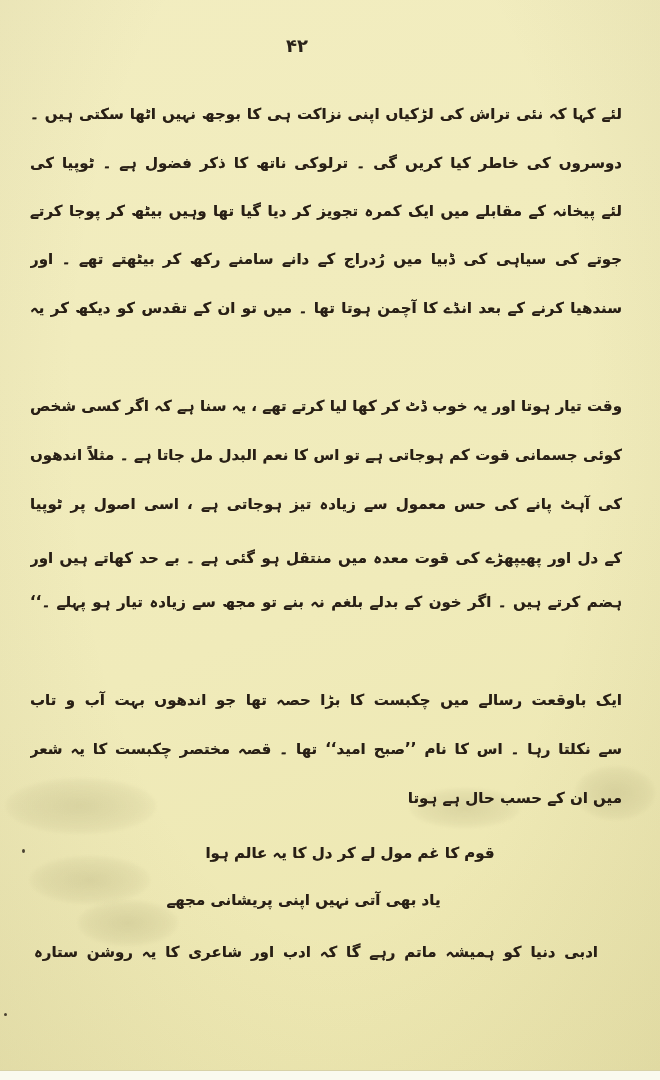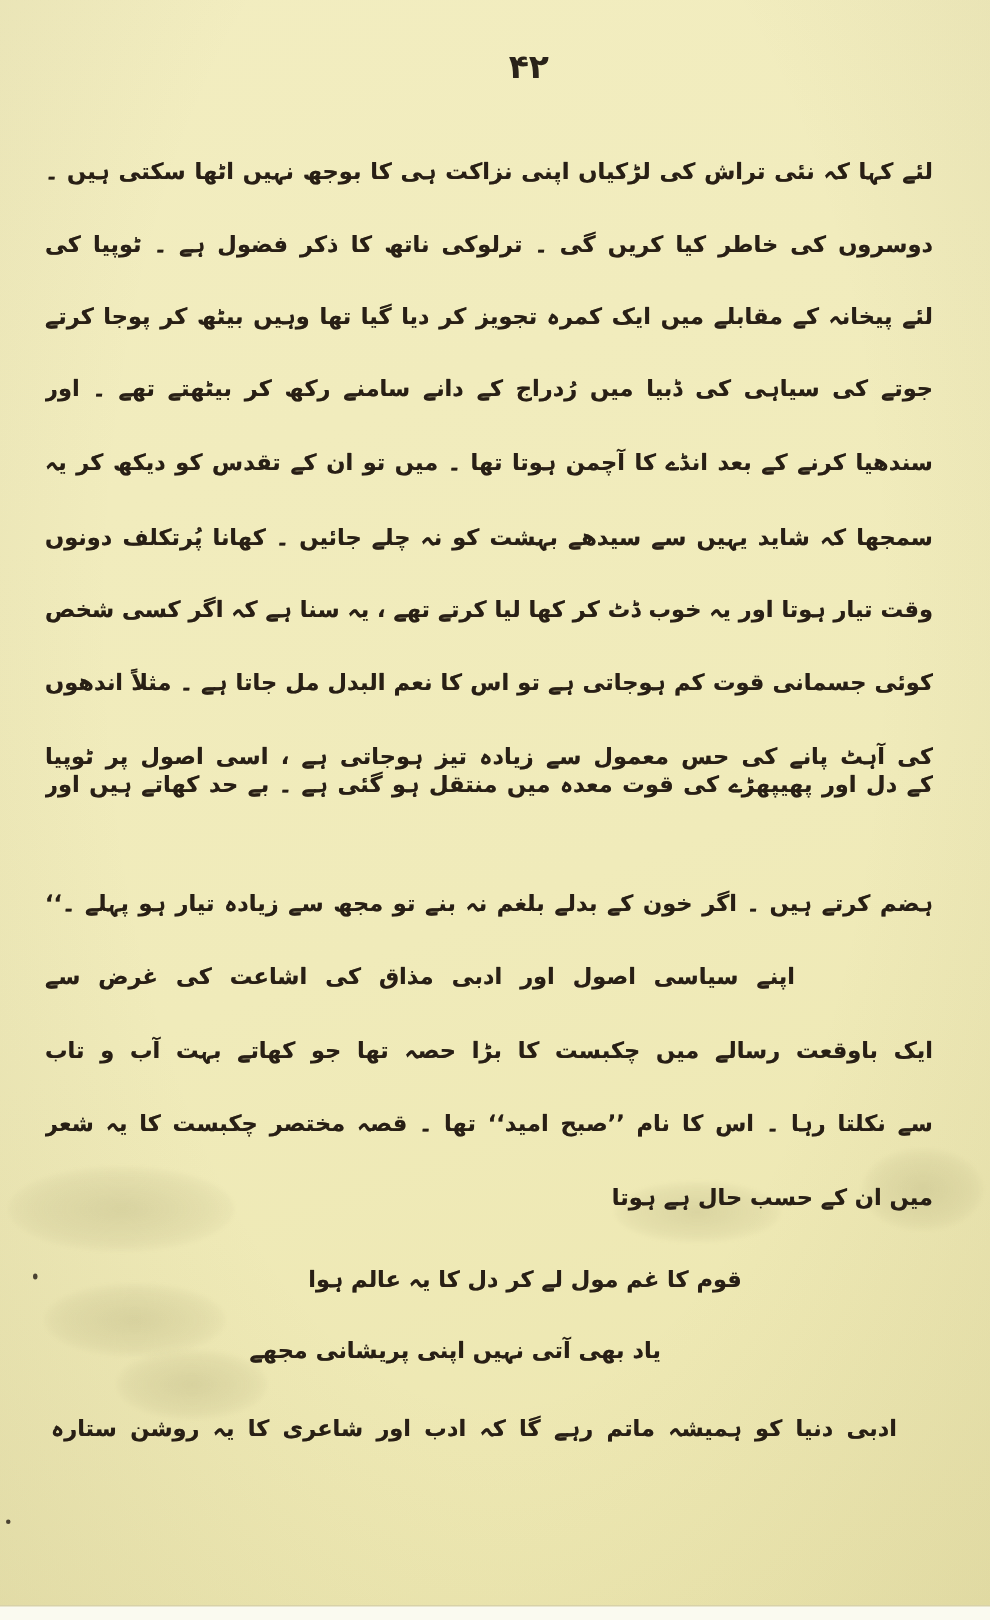--- a/index.html
+++ b/index.html
@@ -13,22 +13,22 @@
     background:
       radial-gradient(ellipse at 50% 38%, rgba(0,0,0,0) 55%, rgba(120,108,55,0.10) 100%),
       linear-gradient(160deg,#f2edc0 0%,#f0ebba 55%,#ece6ae 100%);
   }
   .edge-bottom{
     position:absolute;left:0;bottom:0;width:660px;height:9px;
     background:#fafaf0;border-top:1px solid #d8d2a8;
   }
   .page-number{
     position:absolute;top:26px;left:286px;width:80px;height:40px;
-    line-height:40px;text-align:right;
-    font-size:22px;font-weight:bold;color:#2a231a;
+    line-height:40px;text-align:left;
+    font-size:18px;font-weight:bold;color:#2a231a;
     direction:rtl;
   }
   .line{
     position:absolute;left:30px;right:38px;height:44px;line-height:44px;
     font-size:15px;font-weight:bold;color:#281f15;
     direction:rtl;unicode-bidi:embed;
     text-align:justify;text-align-last:justify;
     overflow:hidden;white-space:nowrap;
     text-shadow:0 0 0.4px rgba(40,31,21,0.6);
   }
@@ -36,21 +36,21 @@
   .line{white-space:normal;}
   .l1 {top:92px;}
   .l2 {top:141px;}
   .l3 {top:189px;}
   .l4 {top:237px;}
   .l5 {top:286px;}
   .l6 {top:336px;}
   .l7 {top:384px;}
   .l8 {top:433px;}
   .l9 {top:482px;}
-  .l10{top:501px;}
+  .l10{top:536px;}
   .l11{top:580px;}
   .l12{top:629px;right:130px;}
   .l13{top:678px;}
   .l14{top:727px;}
   .l15{top:776px;text-align:right;text-align-last:right;}
   .v1 {top:831px;left:190px;right:150px;text-align:center;text-align-last:center;}
   .v2 {top:878px;left:152px;right:205px;text-align:center;text-align-last:center;}
   .l18{top:930px;right:62px;left:34px;}
   .l19{top:978px;}
   .blot{
@@ -80,28 +80,26 @@
   <div class="blot b4"></div>
   <div class="blot b5"></div>
   <div class="speck s1"></div>
   <div class="speck s2"></div>
 
   <div class="line l1">لئے کہا کہ نئی تراش کی لڑکیاں اپنی نزاکت ہی کا بوجھ نہیں اٹھا سکتی ہیں ۔ وہ</div>
   <div class="line l2">دوسروں کی خاطر کیا کریں گی ۔ ترلوکی ناتھ کا ذکر فضول ہے ۔ ٹوپیا کی سندھیا کے</div>
   <div class="line l3">لئے پیخانہ کے مقابلے میں ایک کمرہ تجویز کر دیا گیا تھا وہیں بیٹھ کر پوجا کرتے تھے</div>
   <div class="line l5">سندھیا کرنے کے بعد انڈے کا آچمن ہوتا تھا ۔ میں تو ان کے تقدس کو دیکھ کر یہ</div>
   <div class="line l4">جوتے کی سیاہی کی ڈبیا میں رُدراج کے دانے سامنے رکھ کر بیٹھتے تھے ۔ اور</div>
-  <div class="line l6">سمجھا کہ شاید یہیں سے سیدھے بہشت کو نہ چلے جائیں ۔ کھانا پُرتکلف دونوں</div>
   <div class="line l7">وقت تیار ہوتا اور یہ خوب ڈٹ کر کھا لیا کرتے تھے ، یہ سنا ہے کہ اگر کسی شخص کی</div>
   <div class="line l8">کوئی جسمانی قوت کم ہوجاتی ہے تو اس کا نعم البدل مل جاتا ہے ۔ مثلاً اندھوں</div>
   <div class="line l9">کی آہٹ پانے کی حس معمول سے زیادہ تیز ہوجاتی ہے ، اسی اصول پر ٹوپیا صاحب</div>
   <div class="line l10">کے دل اور پھیپھڑے کی قوت معدہ میں منتقل ہو گئی ہے ۔ بے حد کھاتے ہیں اور</div>
   <div class="line l11">ہضم کرتے ہیں ۔ اگر خون کے بدلے بلغم نہ بنے تو مجھ سے زیادہ تیار ہو پہلے ۔‘‘</div>
-  <div class="line l12">اپنے سیاسی اصول اور ادبی مذاق کی اشاعت کی غرض سے</div>
-  <div class="line l13">ایک باوقعت رسالے میں چکبست کا بڑا حصہ تھا جو کھاتے بہت آب و تاب</div>
+  <div class="line l13">ایک باوقعت رسالے میں چکبست کا بڑا حصہ تھا جو اندھوں بہت آب و تاب</div>
   <div class="line l14">سے نکلتا رہا ۔ اس کا نام ’’صبح امید‘‘ تھا ۔ قصہ مختصر چکبست کا یہ شعر حقیقت</div>
   <div class="line l15">میں ان کے حسب حال ہے ہوتا</div>
 
   <div class="line v1">قوم کا غم مول لے کر دل کا یہ عالم ہوا</div>
   <div class="line v2">یاد بھی آتی نہیں اپنی پریشانی مجھے</div>
 
   <div class="line l18">ادبی دنیا کو ہمیشہ ماتم رہے گا کہ ادب اور شاعری کا یہ روشن ستارہ</div>
 
   <div class="edge-bottom"></div>
 </div>

